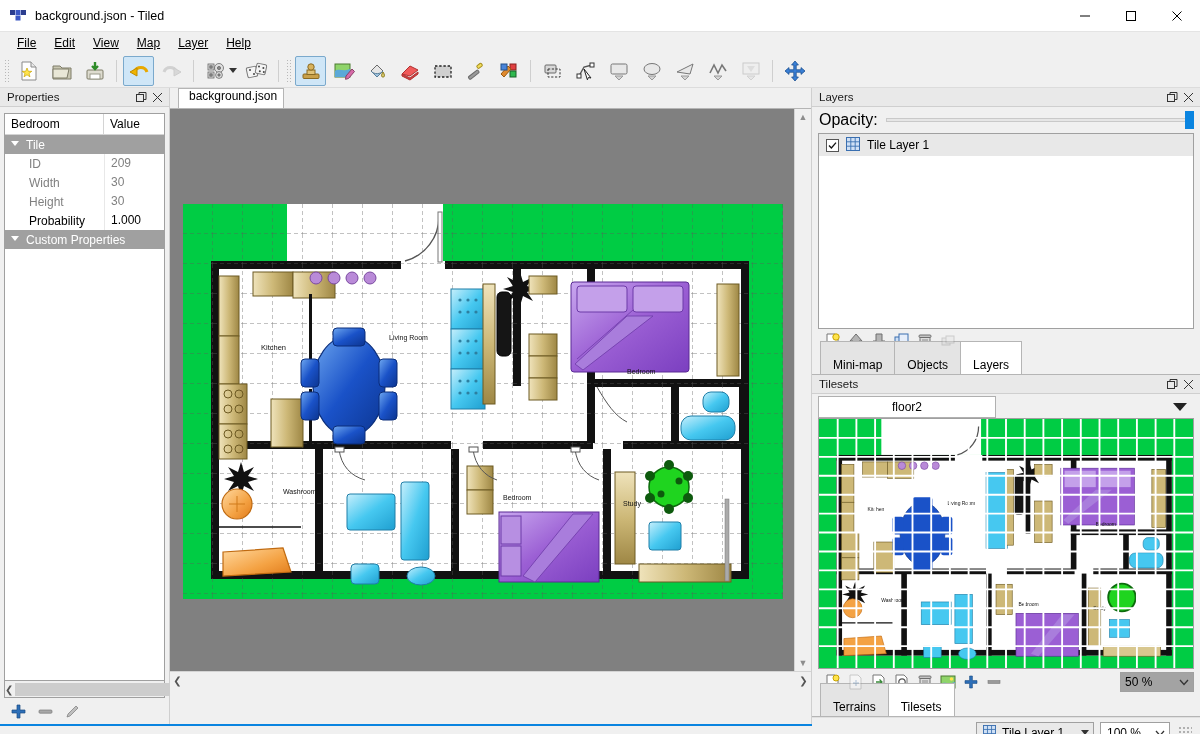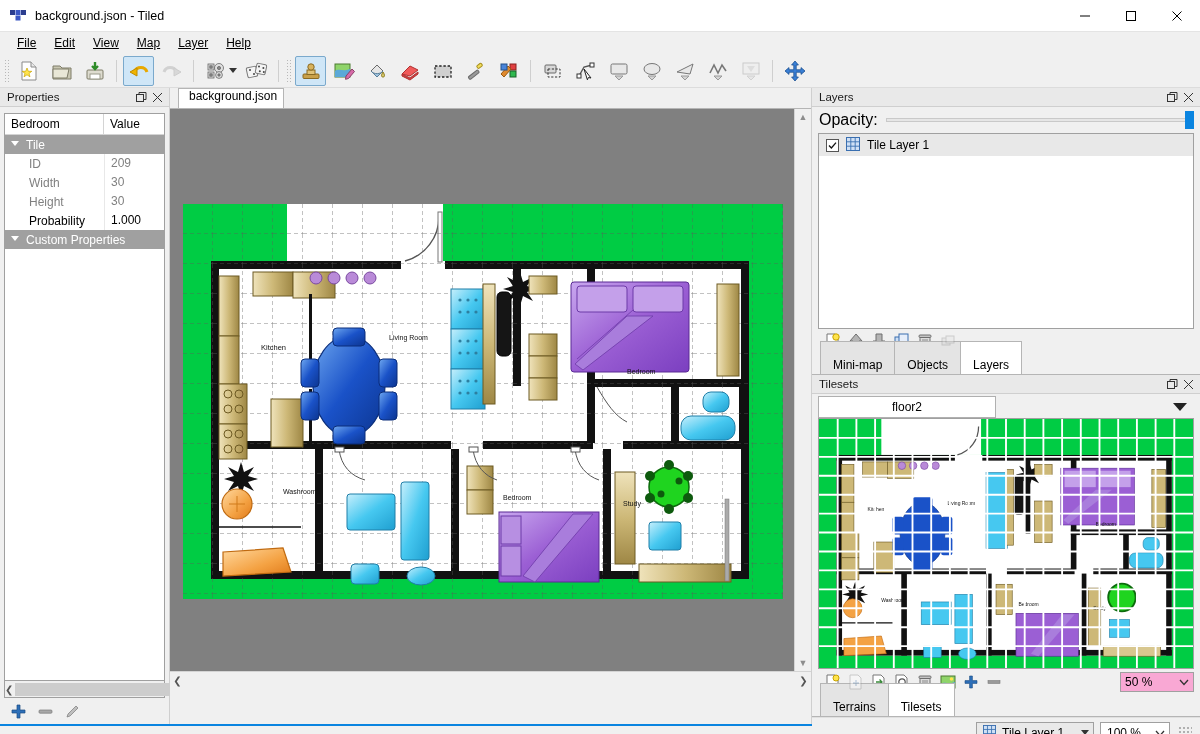--- a/index.html
+++ b/index.html
@@ -129,21 +129,21 @@
   #tileset-tabrow{ height:24px; display:flex; align-items:flex-end; padding:0 6px; background:#f0f0f0;}
   #tileset-tab{ flex:0 0 178px; height:22px; background:#fff; border:1px solid #b0b0b0;
                 display:flex; align-items:center; justify-content:center; font-size:12px; cursor:default;}
   #tileset-spacer{ flex:1; }
   #tileset-drop{ width:28px; height:22px; display:flex; align-items:center; justify-content:center;
                  cursor:default; }
   #tileset-view{ flex:1; margin:0 6px; background:#fff; border:1px solid #a0a0a0;
                  position:relative; overflow:hidden; }
   #tileset-toolbar{ height:26px; display:flex; align-items:center; gap:5px; padding:0 6px 0 12px;}
   #tileset-toolbar .sp{ flex:1; }
-  #tileset-zoom{ width:74px;height:20px;background:#f9a8d4;border:1px solid #a0a0a0;
+  #tileset-zoom{ width:74px;height:20px;background:#a3a3a3;border:1px solid #a0a0a0;
                  display:flex; align-items:center; padding:0 4px; font-size:12px; cursor:default;}
   #tileset-zoom .sp{ flex:1; }
   
   #statusbar{ height:30px; background:#f0f0f0; display:flex; align-items:center;
               justify-content:flex-end; padding-right:8px; gap:6px;
               border-top:1px solid #e0e0e0;}
   #layer-combo{ width:118px;height:22px;background:#e9e9e9;border:1px solid #a0a0a0;
                 display:flex;align-items:center;gap:6px;padding:0 4px 0 6px;font-size:12px;cursor:default;}
   #layer-combo .sp{ flex:1; }
   #zoom-combo{ width:70px;height:22px;background:#fff;border:1px solid #a0a0a0;

